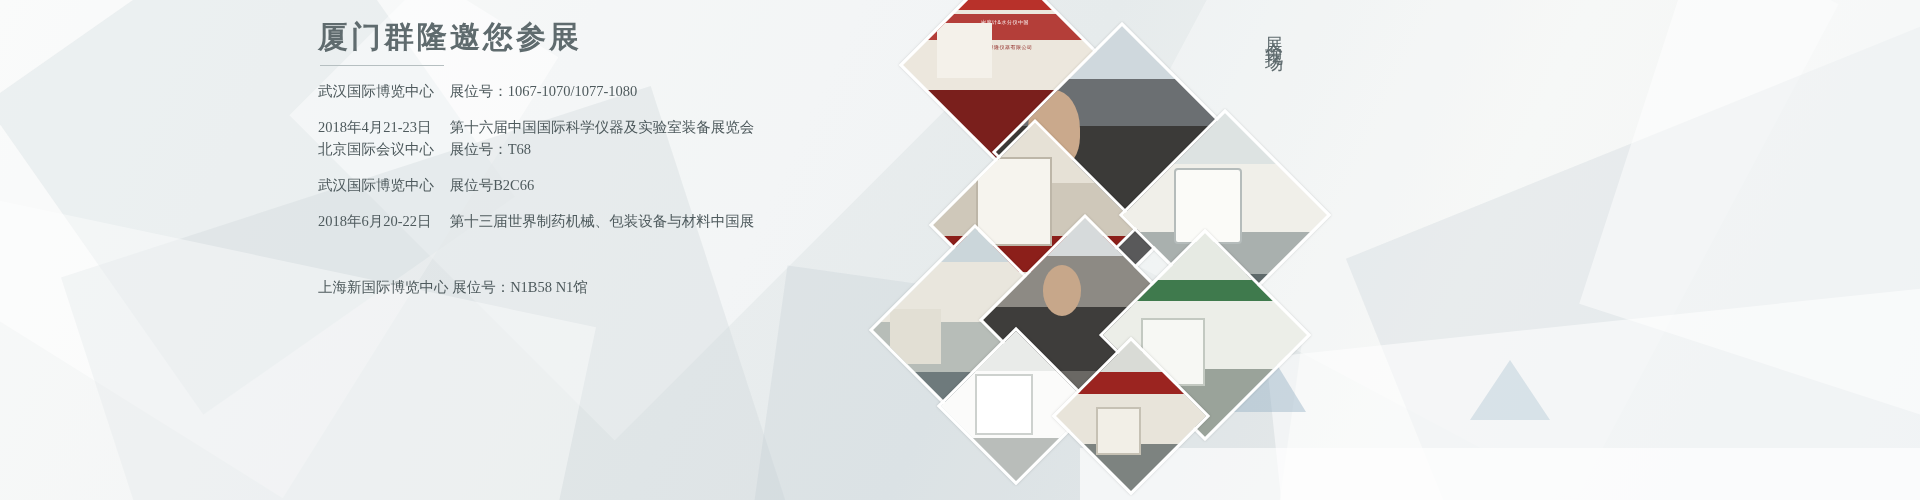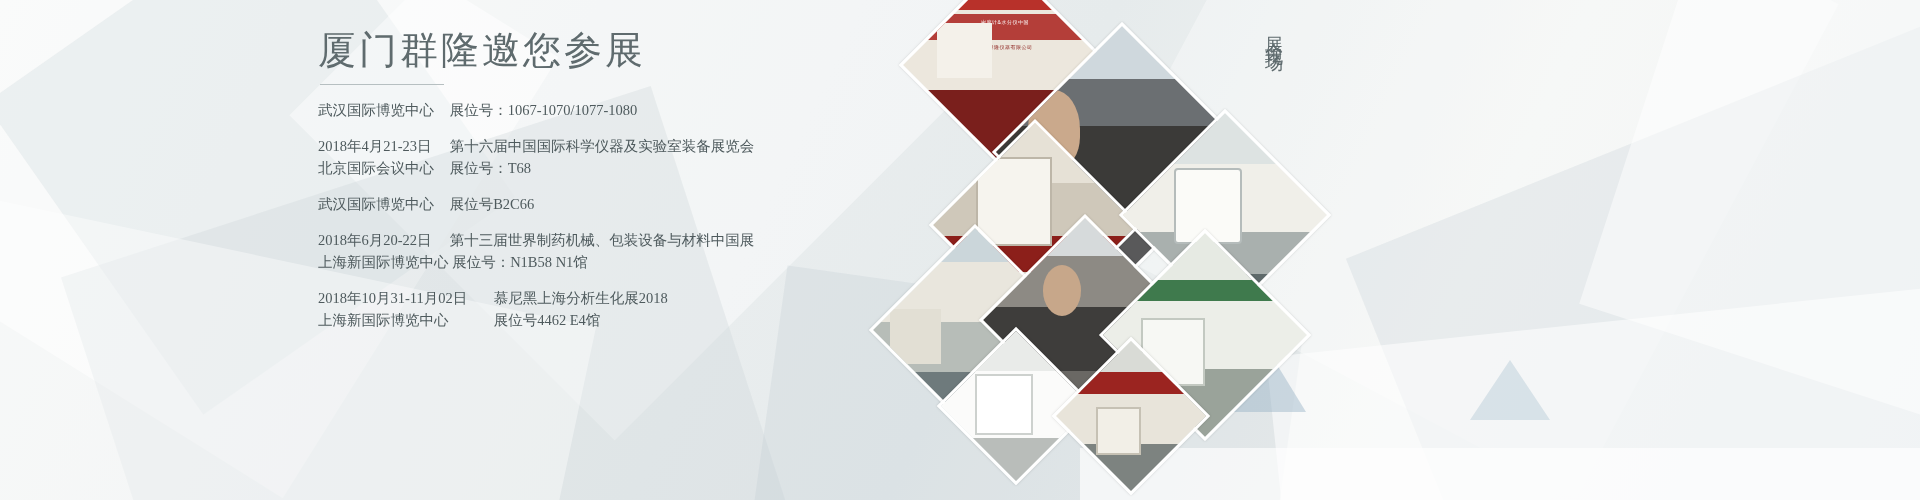--- a/index.html
+++ b/index.html
@@ -29,31 +29,31 @@
   .tri{position:absolute;width:0;height:0;pointer-events:none;}
   .t1{left:1085px;top:345px;border-left:45px solid transparent;border-right:45px solid transparent;border-bottom:70px solid rgba(150,178,198,.55);}
   .t2{left:1230px;top:350px;border-left:38px solid transparent;border-right:38px solid transparent;border-bottom:62px solid rgba(150,178,198,.45);}
   .t3{left:1470px;top:360px;border-left:40px solid transparent;border-right:40px solid transparent;border-bottom:60px solid rgba(150,178,198,.30);}
 
   .bottombar{position:absolute;left:1080px;bottom:0;width:840px;height:52px;background:rgba(255,255,255,.65);}
 
   
   .content{position:absolute;left:318px;top:18px;width:760px;}
   .headline{
-    font-size:38px;color:#5f6b6e;letter-spacing:3px;line-height:1.25;
-    font-family:"Liberation Serif","DejaVu Serif",serif;font-weight:400;margin-top:9px;
+    font-size:30px;color:#5f6b6e;letter-spacing:3px;line-height:1.25;
+    font-family:"Liberation Serif","DejaVu Serif",serif;font-weight:700;
   }
   .rule{width:124px;height:1px;background:#b6bfc1;margin:9px 0 14px 2px;}
   .entry{margin-bottom:14px;}
   .line{
     font-size:14.5px;color:#4e5a5d;line-height:22px;white-space:nowrap;
     font-family:"Liberation Serif","DejaVu Serif",serif;
   }
   .line .col1{display:inline-block;min-width:128px;}
-  .line .col1.wide{min-width:128px;}
+  .line .col1.wide{min-width:128px;margin-top:44px;}
   .line .col2{display:inline-block;}
   .entry.last .line{line-height:22px;}
   .entry.last .onecol{display:inline-block;}
 
   
   .vlabel{
     position:absolute;left:1262px;top:22px;
     writing-mode:vertical-rl;text-orientation:upright;
     font-size:18px;letter-spacing:6px;color:#5e6a6d;
     font-family:"Liberation Serif","DejaVu Serif",serif;
@@ -160,30 +160,20 @@
       <div class="line">
         <span class="col1">2018年6月20-22日</span>
         <span class="col2">第十三届世界制药机械、包装设备与材料中国展</span>
       </div>
       <div class="line">
         <span class="col1 wide">上海新国际博览中心</span>
         <span class="col2">展位号：N1B58  N1馆</span>
       </div>
     </div>
 
-    <div class="entry">
-      <div class="line">
-        <span class="col1" style="min-width:172px">2018年10月31-11月02日</span>
-        <span class="col2">慕尼黑上海分析生化展2018</span>
-      </div>
-      <div class="line">
-        <span class="col1 wide" style="min-width:172px">上海新国际博览中心</span>
-        <span class="col2">展位号4462  E4馆</span>
-      </div>
-    </div>
 
     <div class="entry last">
     </div>
   </div>
 
   <div class="vlabel">展会现场</div>
 
   <div class="collage">
 
     <div class="dia" style="left:-90px;top:-10px;">

